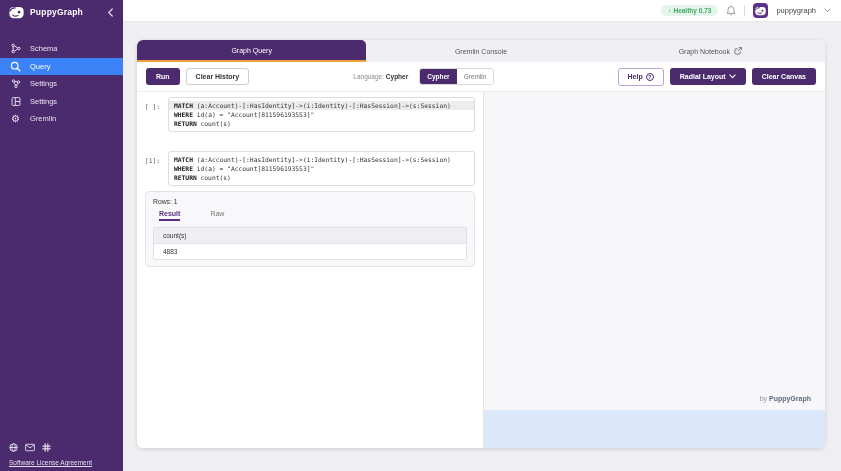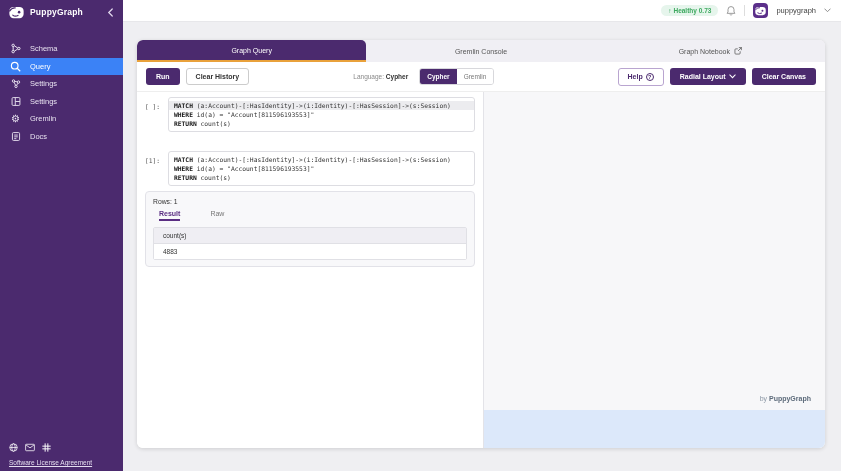--- a/index.html
+++ b/index.html
@@ -160,31 +160,20 @@
             <rect x="1.5" y="1.5" width="11" height="11" rx="1.5"></rect>
                 <path d="M6 1.5 V12.5 M6 7 H12.5"></path>
               </g>
             </svg>
         </span>
         <span>Settings</span>
       </div>
       <div class="nav-item">
         <span class="nav-icon gear-glyph">⚙</span>
         <span>Gremlin</span>
-      </div>
-      <div class="nav-item">
-        <span class="nav-icon">
-          <svg width="10" height="11" viewBox="0 0 14 14">
-              <g stroke="currentColor" stroke-width="1.3" fill="none">
-            <rect x="2" y="1.5" width="10" height="11" rx="1.5"></rect>
-                <path d="M4.5 5 H9.5 M4.5 7.5 H9.5 M4.5 10 H7.5"></path>
-              </g>
-            </svg>
-        </span>
-        <span>Docs</span>
       </div>
     </nav>
 
     <div class="sb-footer">
       <div class="sb-footer-icons">
         <span>
           <svg width="9" height="9" viewBox="0 0 12 12">
               <g stroke="#fff" stroke-width="1" fill="none">
             <circle cx="6" cy="6" r="5"></circle>
                 <ellipse cx="6" cy="6" rx="2.3" ry="5"></ellipse>

